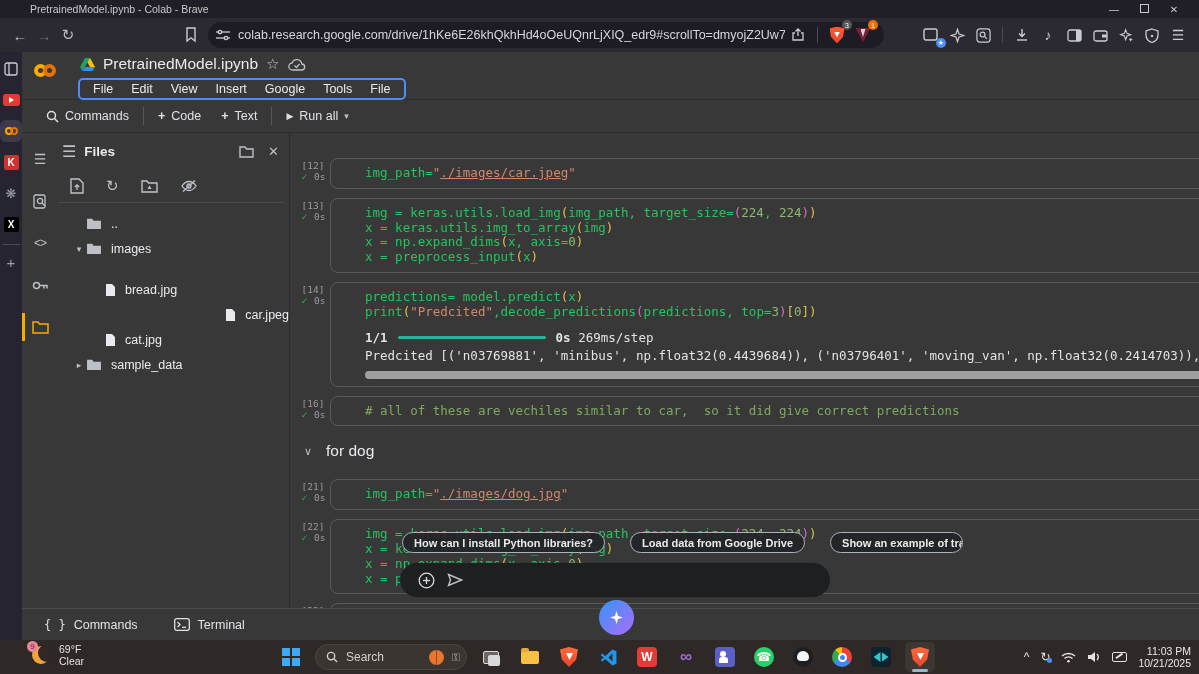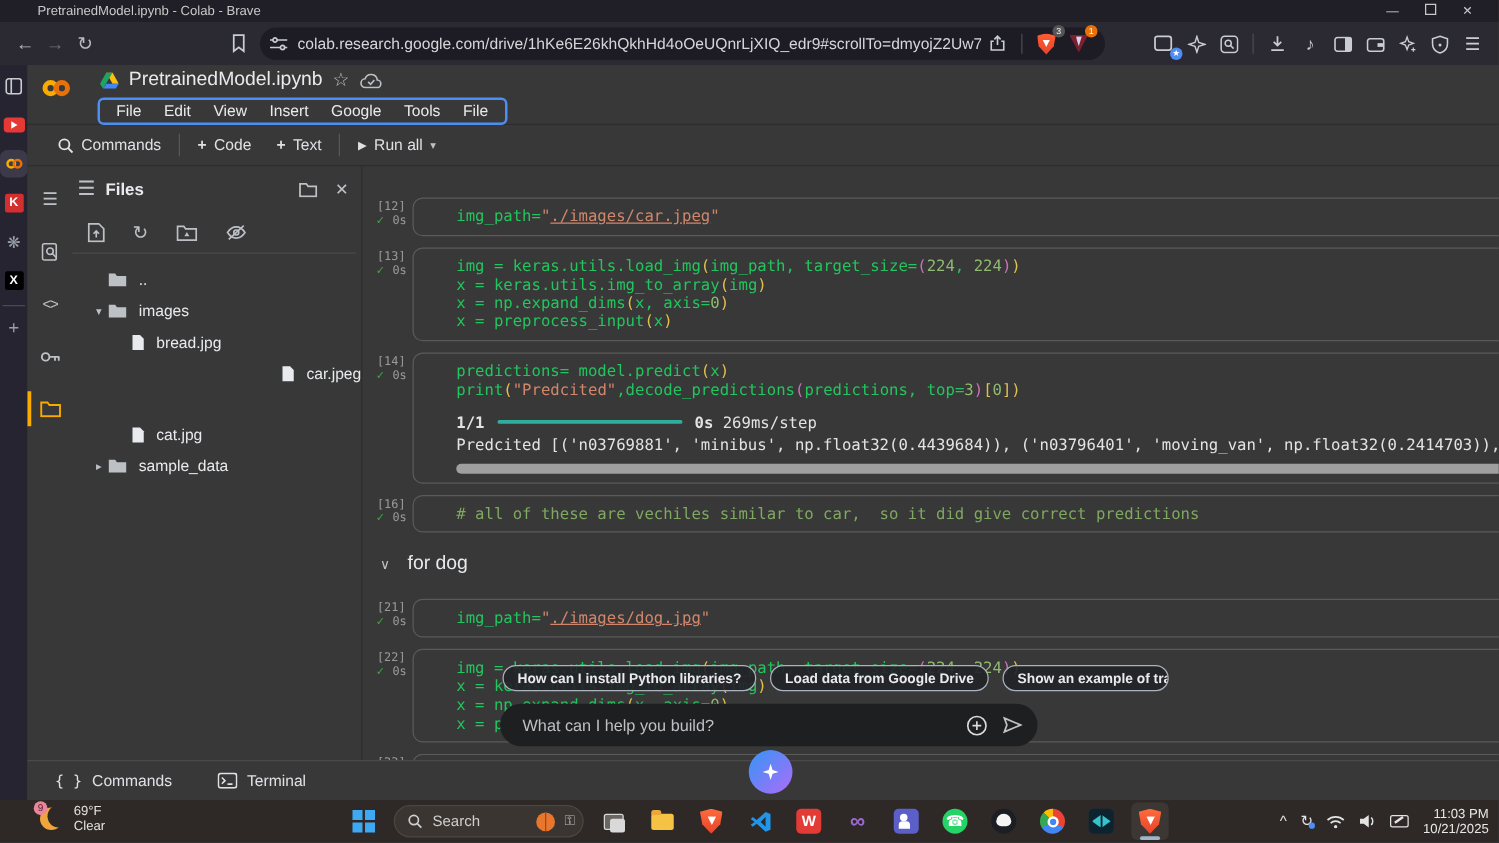--- a/index.html
+++ b/index.html
@@ -114,21 +114,21 @@
   .outtext { white-space:nowrap; overflow:hidden; }
   .hscroll { height:8px; margin-top:8px; }
   .hscroll i { display:block; height:8px; width:86%; background:#9f9f9f; border-radius:4px; }
   .secheading { display:flex; align-items:center; gap:14px; margin:16px 0 19px 14px; }
   .secheading .chev { color:#bdc1c6; font-size:11px; }
   .secheading .txt { color:#e8eaed; font-size:15.5px; }
   .clipped .cellbox { height:13px; overflow:hidden; padding-top:4px; border-bottom:none;
     border-bottom-left-radius:0; border-bottom-right-radius:0; }
 
   
-  #chips { position:absolute; left:402px; top:532px; display:flex; gap:11px; z-index:30; }
+  #chips { position:absolute; left:402px; top:532px; display:flex; gap:25px; z-index:30; }
   .chip { background:rgba(35,36,40,.92); border:1px solid #aab2bb; color:#e8eaed; font-size:11px;
     font-weight:bold; height:21px; display:flex; align-items:center; padding:0 11px;
     border-radius:11px; white-space:nowrap; }
   .chip.cut { max-width:133px; overflow:hidden; }
   #askbar { position:absolute; left:400px; top:563px; width:430px; height:34px; background:#1e1f20;
     border-radius:17px; display:flex; align-items:center; padding:0 12px 0 18px; z-index:31; }
   #askbar .ph { color:#bdc1c6; font-size:13px; flex:1; }
   #fab { position:absolute; left:599px; top:600px; width:35px; height:35px; border-radius:50%;
     background:linear-gradient(135deg,#4c8df6 20%,#9b72f9 85%); z-index:32;
     display:flex; align-items:center; justify-content:center; }
@@ -472,39 +472,39 @@
             </div>
             <div class="trow" style="padding-left: 14px;">
               <span class="arrow">▾</span>
               <span>
                 <svg width="16" height="13" viewBox="0 0 17 14">
                   <path d="M1 2h5.5L8 4h8v9H1z" fill="#bdc1c6"></path>
                 </svg>
               </span>
               <span class="lbl">images</span>
             </div>
-            <div class="trow" style="padding-left: 33px;">
+            <div class="trow" style="padding-left: 33px; margin-top: 16px;">
               <span class="arrow"></span>
               <span>
                 <svg width="11" height="14" viewBox="0 0 11 14">
                   <path d="M1 1h6l3 3v9H1z" fill="#e8eaed"></path>
                 </svg>
               </span>
               <span class="lbl">bread.jpg</span>
             </div>
             <div class="trow" style="padding-left: 33px; justify-content: flex-end;">
               <span class="arrow"></span>
               <span>
                 <svg width="11" height="14" viewBox="0 0 11 14">
                   <path d="M1 1h6l3 3v9H1z" fill="#e8eaed"></path>
                 </svg>
               </span>
               <span class="lbl">car.jpeg</span>
             </div>
-            <div class="trow" style="padding-left: 33px; margin-top: 24px;">
+            <div class="trow" style="padding-left: 33px;">
               <span class="arrow"></span>
               <span>
                 <svg width="11" height="14" viewBox="0 0 11 14">
                   <path d="M1 1h6l3 3v9H1z" fill="#e8eaed"></path>
                 </svg>
               </span>
               <span class="lbl">cat.jpg</span>
             </div>
             <div class="trow" style="padding-left: 14px;">
               <span class="arrow">▸</span>
@@ -620,21 +620,20 @@
     </div>
   </div>
 </div>
 
 <div id="chips">
     <span class="chip">How can I install Python libraries?</span>
     <span class="chip">Load data from Google Drive</span>
     <span class="chip cut">Show an example of training a</span>
   </div>
 <div id="askbar">
-  <span class="ph">What can I help you build?</span>
   <span style="margin-right:12px">
     <svg width="17" height="17" viewBox="0 0 17 17">
         <circle cx="8.5" cy="8.5" r="7.3" fill="none" stroke="#dadce0" stroke-width="1.3"></circle>
         <line x1="8.5" y1="5" x2="8.5" y2="12" stroke="#dadce0" stroke-width="1.3"></line>
         <line x1="5" y1="8.5" x2="12" y2="8.5" stroke="#dadce0" stroke-width="1.3"></line>
       </svg>
   </span>
   <span>
     <svg width="16" height="14" viewBox="0 0 16 14">
         <path d="M1.5 1.5L14.5 7 1.5 12.5 3.5 7z" fill="none" stroke="#bdc1c6" stroke-width="1.4"></path>

